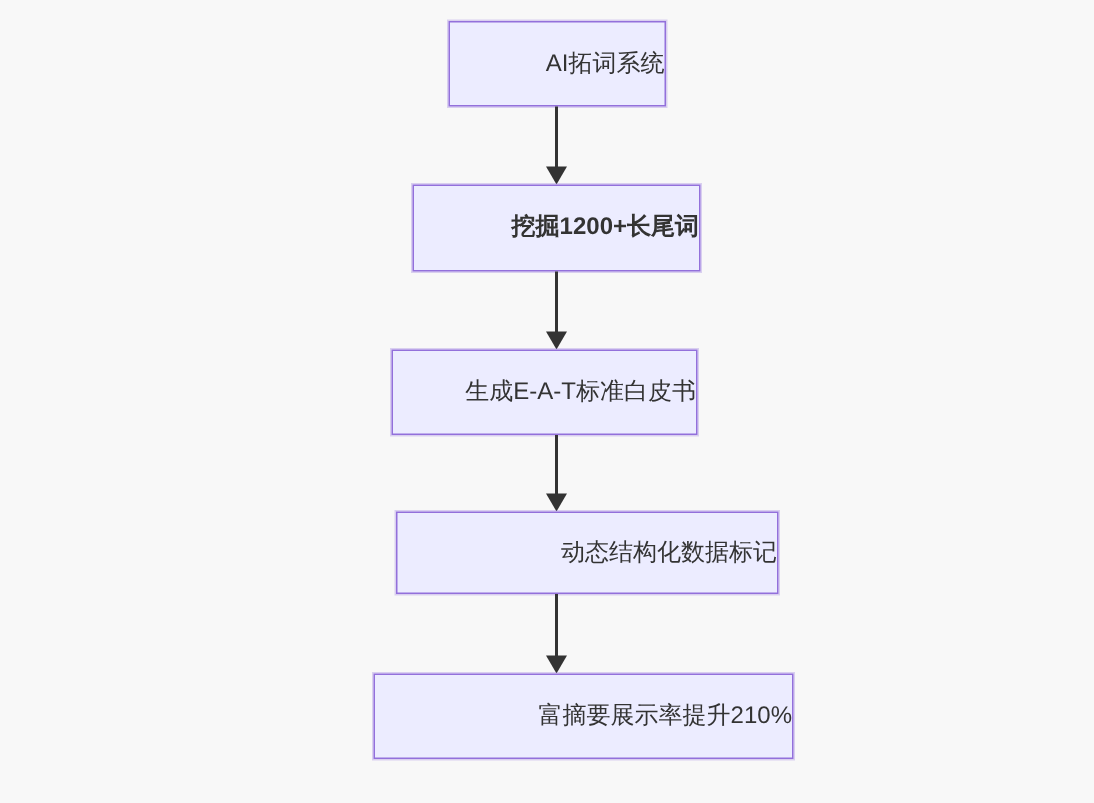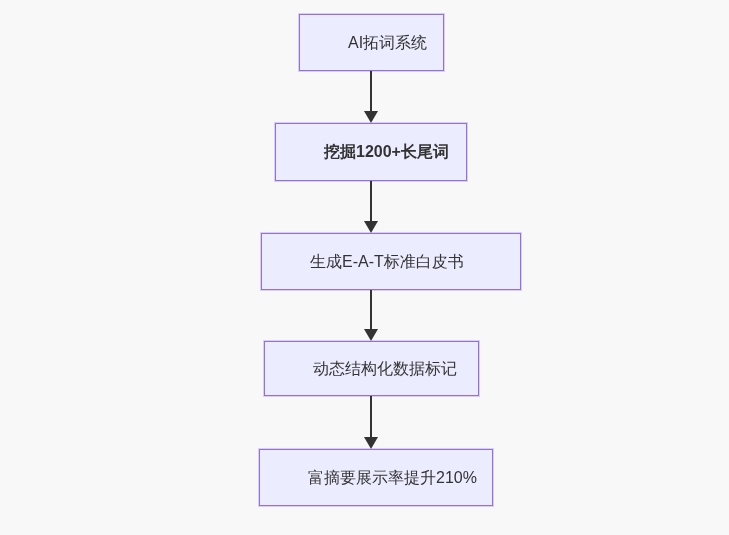--- a/index.html
+++ b/index.html
@@ -22,22 +22,21 @@
     height: 535px;
     background: var(--bg);
   }
   .node {
     position: absolute;
     background: var(--node-fill);
     border: 1px solid var(--node-border);
     box-shadow: 0 0 0 1px rgba(147, 112, 219, 0.30);
     display: flex;
     align-items: center;
-    justify-content: flex-start;
-    padding-left: 48px;
+    justify-content: flex-end;
   }
   .node-label {
     color: var(--node-text);
     font-size: 16px;
     line-height: 1.2;
     white-space: nowrap;
   }
   .arrow {
     position: absolute;
     width: 16px;
@@ -77,35 +76,35 @@
 
   <div class="node" style="left:275px; top:123px; width:192px; height:58px;font-weight:bold;">
     <span class="node-label">挖掘1200+长尾词</span>
   </div>
 
   <div class="arrow" style="left:363px; top:181px; height:52px;">
     <span class="line"></span>
     <span class="head"></span>
   </div>
 
-  <div class="node" style="left:261px; top:233px; width:260px; height:57px;">
+  <div class="node" style="left:261px; top:233px; width:204px; height:57px;">
     <span class="node-label">生成E-A-T标准白皮书</span>
   </div>
 
   <div class="arrow" style="left:363px; top:290px; height:51px;">
     <span class="line"></span>
     <span class="head"></span>
   </div>
 
-  <div class="node" style="left:264px; top:341px; width:215px; height:55px;">
+  <div class="node" style="left:264px; top:341px; width:255px; height:55px;">
     <span class="node-label">动态结构化数据标记</span>
   </div>
 
   <div class="arrow" style="left:363px; top:396px; height:53px;">
     <span class="line"></span>
     <span class="head"></span>
   </div>
 
-  <div class="node" style="left:259px; top:449px; width:234px; height:57px;">
+  <div class="node" style="left:249px; top:449px; width:280px; height:57px;">
     <span class="node-label">富摘要展示率提升210%</span>
   </div>
 
 </div>
 
 </body></html>

